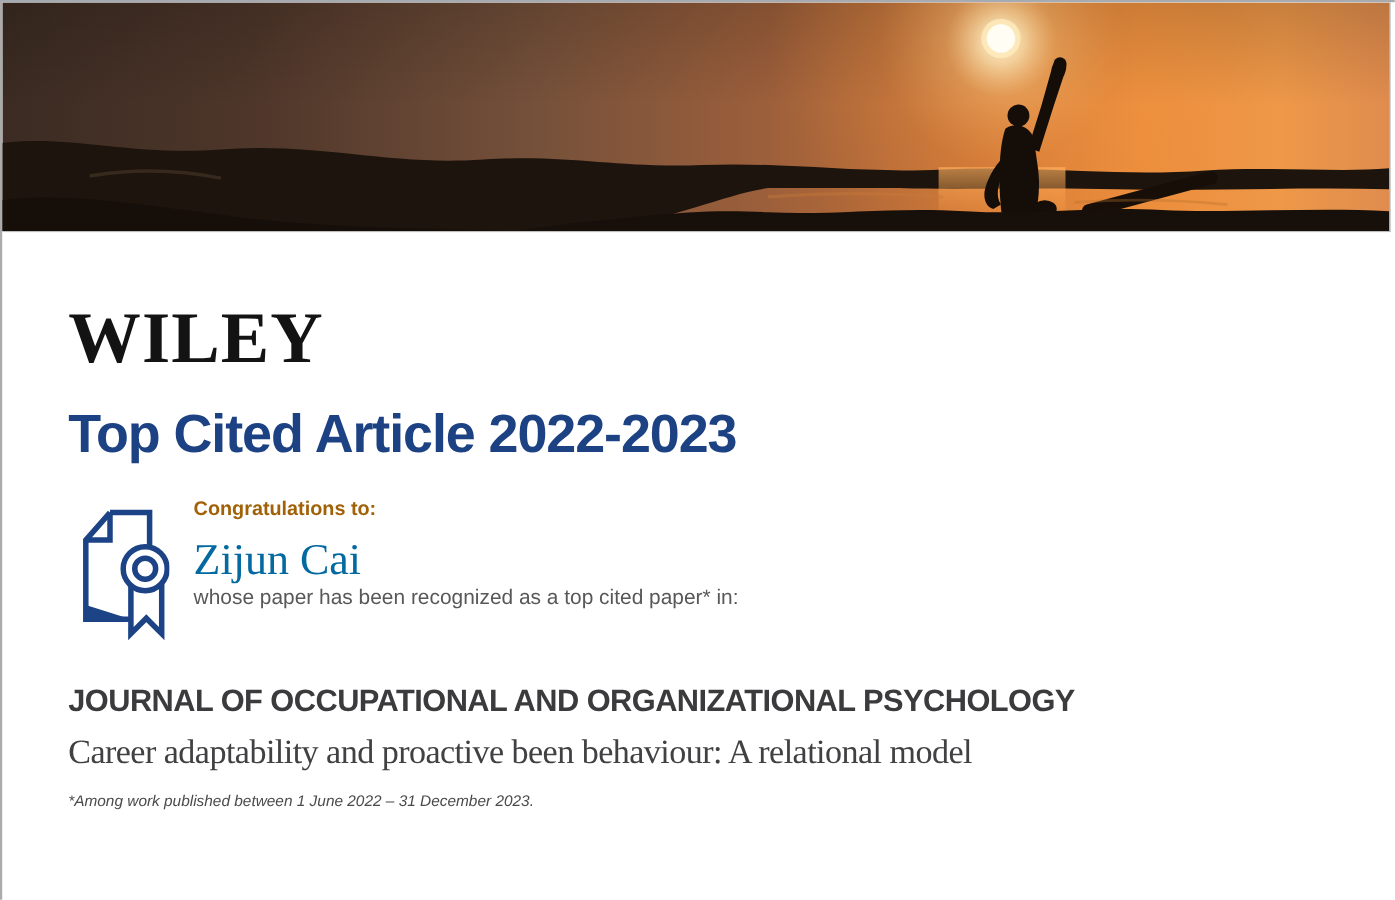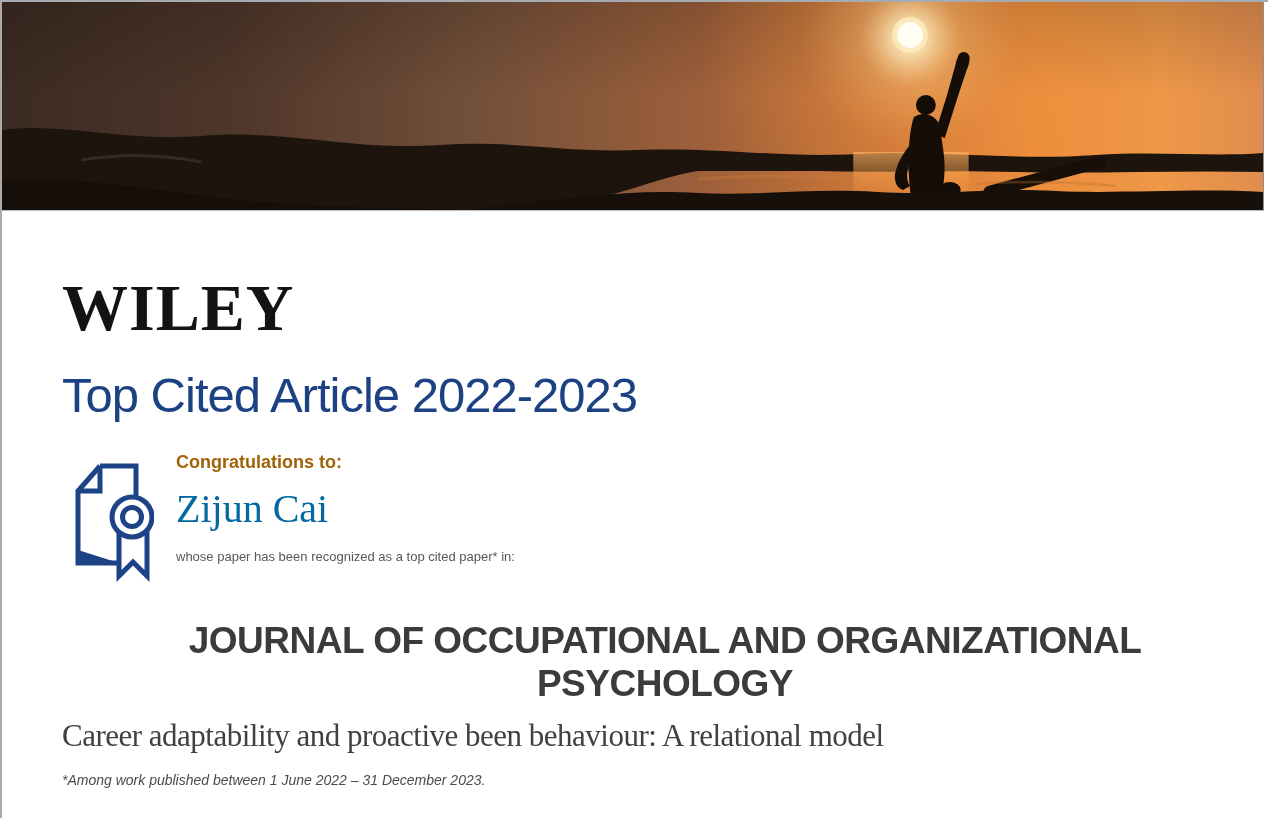--- a/index.html
+++ b/index.html
@@ -30,21 +30,21 @@
     font-size: 66px;
     line-height: 1;
     letter-spacing: 1px;
     color: #131313;
     font-weight: 700;
   }
   .award-title {
     margin: 30px 0 0 60px;
     font-size: 49px;
     line-height: 1;
-    font-weight: 400;
+    font-weight: 700;
     letter-spacing: -1px;
     color: #1d4283;
   }
   .congrats-row {
     margin: 32px 0 0 72px;
     display: flex;
     align-items: flex-start;
   }
   .cert-icon { margin-top: 10px; flex: 0 0 auto; }
   .congrats-text { margin-left: 22px; }
@@ -55,33 +55,31 @@
     color: #a16207;
   }
   .recipient-name {
     margin-top: 12px;
     font-family: "Liberation Serif", serif;
     font-size: 40px;
     line-height: 1.2;
     color: #0369a1;
   }
   .recognition-text {
-    margin-top: 16px;
-    font-size: 13px;
+    font-size: 19px;
     line-height: 1.2;
     color: #58585a;
   }
   .journal-name {
     margin: 34px 0 0 60px;
-    font-size: 37px;
+    font-size: 28px;
     font-weight: 700;
     letter-spacing: -0.5px;
     line-height: 1.15;
     color: #3b3b3d;
-    text-align: center;
   }
   .paper-title {
     margin: 12px 0 0 60px;
     font-family: "Liberation Serif", serif;
     font-size: 31px;
     letter-spacing: -0.5px;
     line-height: 1.2;
     color: #414144;
   }
   .footnote {

